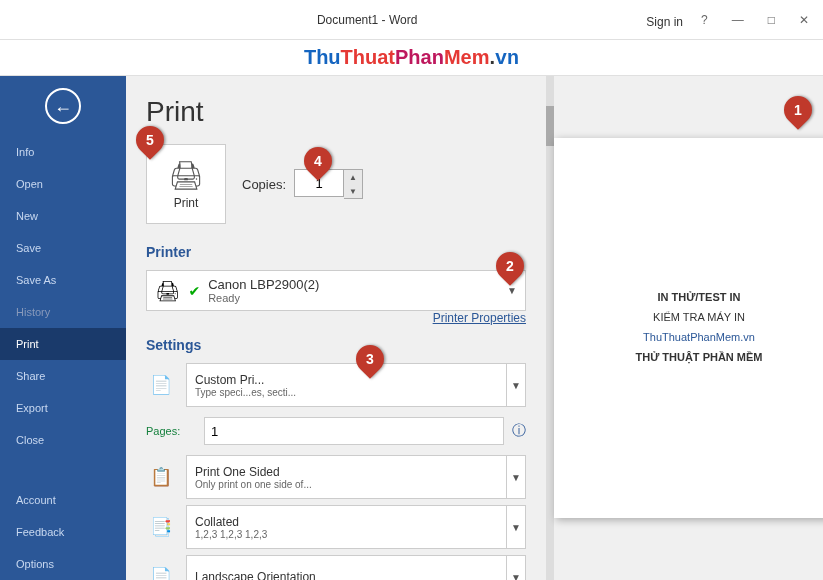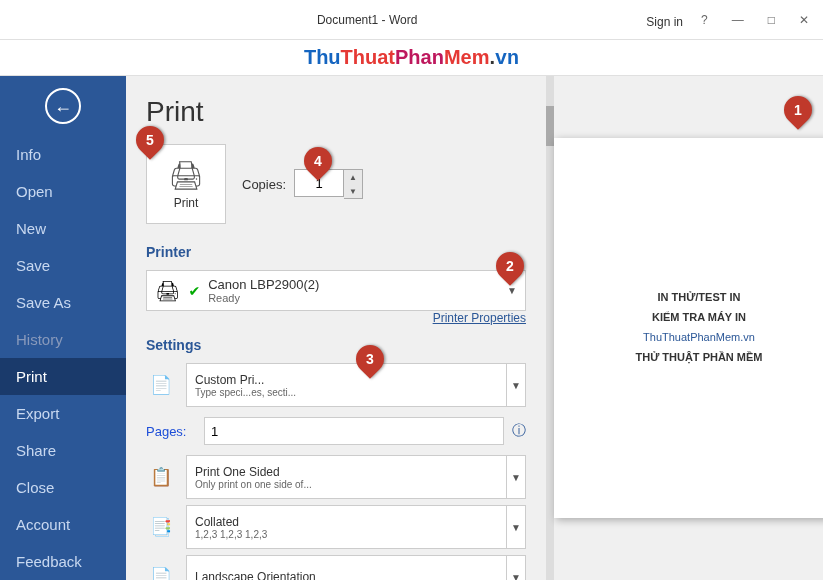--- a/index.html
+++ b/index.html
@@ -86,21 +86,21 @@
       border-radius: 50%;
       display: flex;
       align-items: center;
       justify-content: center;
       color: #fff;
       font-size: 18px;
     }
     .sidebar-item {
       padding: 10px 16px;
       color: #c8d8f0;
-      font-size: 15px;
+      font-size: 11px;
       cursor: pointer;
     }
     .sidebar-item.active {
       background: #1a3a6b;
       color: #fff;
     }
     .sidebar-item.disabled { color: #8899bb; cursor: default; }
     .sidebar-spacer { flex: 1; }
     .sidebar-bottom { }
 
@@ -269,21 +269,21 @@
       align-items: center;
     }
 
     
     .pages-row {
       display: flex;
       align-items: center;
       gap: 8px;
       margin: 4px 0;
     }
-    .pages-label { font-size: 13px; color: #1d4ed8; width: 50px; }
+    .pages-label { font-size: 11px; color: #15803d; width: 50px; }
     .pages-input {
       flex: 1;
       height: 28px;
       border: 1px solid #ccc;
       padding: 0 6px;
       font-size: 13px;
     }
     .pages-info { font-size: 14px; color: #2b5797; cursor: pointer; }
 
     
@@ -317,21 +317,21 @@
       align-items: center;
       justify-content: center;
     }
     .preview-content {
       text-align: center;
       font-size: 11px;
       color: #333;
       line-height: 1.8;
     }
     .preview-content .line1 { font-weight: bold; }
-    .preview-content .line2 { font-weight: bold; }
+    .preview-content .line2 { font-weight: normal; }
     .preview-content .line3 { color: #2b5797; font-weight: 500; }
     .preview-content .line4 { font-weight: bold; }
 
     
     .marker {
       position: absolute;
       width: 28px;
       height: 28px;
       border-radius: 50% 50% 50% 0;
       background: #c0392b;
@@ -388,24 +388,24 @@
     <div class="sidebar-item">
       <span>Save As</span>
     </div>
     <div class="sidebar-item disabled">
       <span>History</span>
     </div>
     <div class="sidebar-item active">
       <span>Print</span>
     </div>
     <div class="sidebar-item">
+      <span>Share</span>
+    </div>
+    <div class="sidebar-item">
       <span>Export</span>
-    </div>
-    <div class="sidebar-item">
-      <span>Share</span>
     </div>
     <div class="sidebar-item">
       <span>Close</span>
     </div>
     <div class="sidebar-spacer"></div>
     <div class="sidebar-bottom">
       <div class="sidebar-item">
         <span>Account</span>
       </div>
       <div class="sidebar-item">

